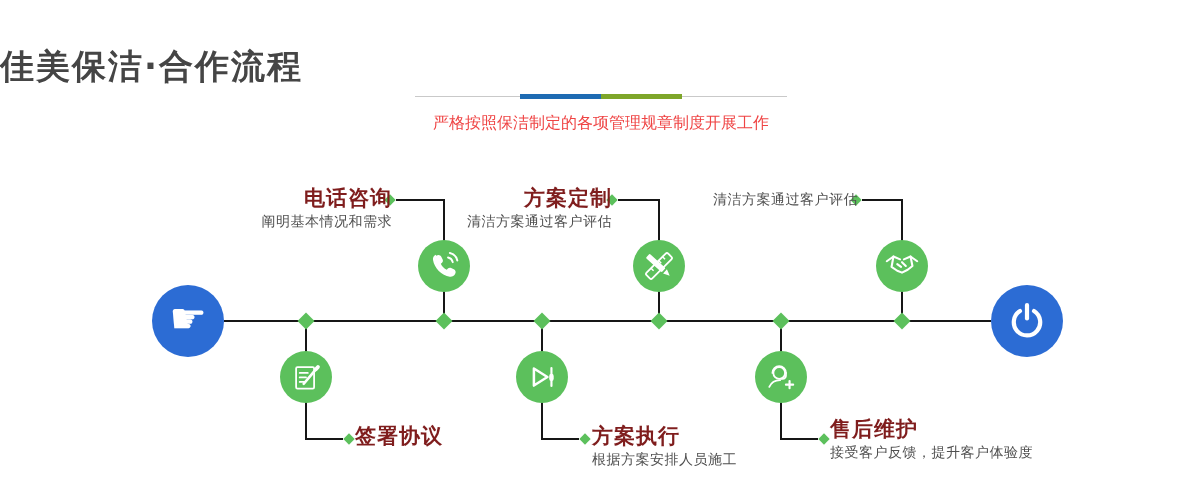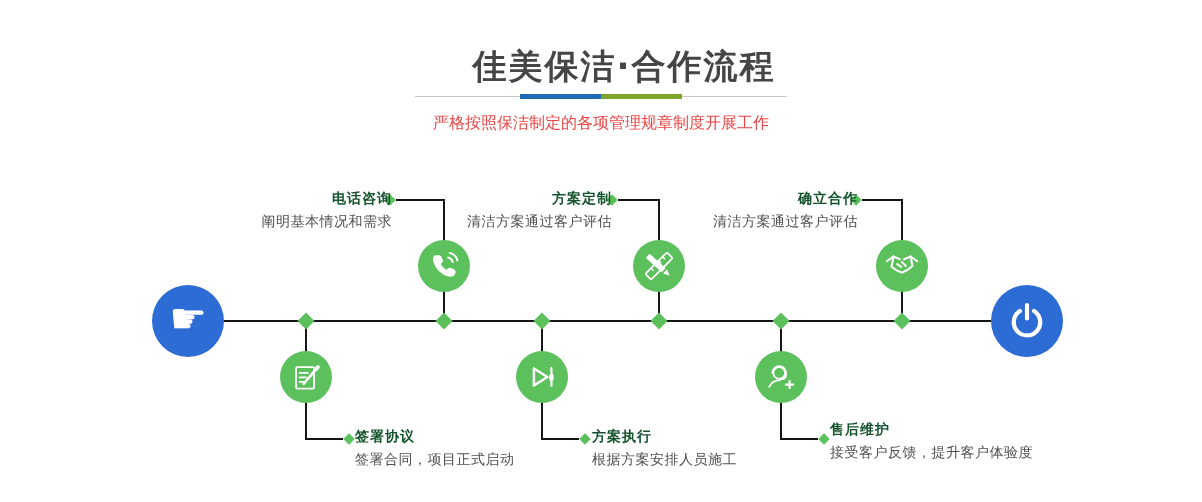--- a/index.html
+++ b/index.html
@@ -1,21 +1,21 @@
 <!DOCTYPE html>
 <html><head>
 <meta charset="utf-8">
 <style>
   html,body{margin:0;padding:0;background:#fff;}
   body{font-family:"DejaVu Sans","Liberation Sans",sans-serif;}
   .canvas{position:relative;width:1202px;height:502px;background:#fff;overflow:hidden;}
 
   
-  .page-title{margin:44px 0 0;text-align:center;font-size:34px;line-height:44px;
-              font-weight:bold;color:#454545;letter-spacing:2px;padding-left:46px;}
+  .page-title{margin:44px 0 0;font-size:34px;line-height:44px;
+              font-weight:bold;color:#454545;letter-spacing:2px;}
   .divider{position:relative;width:372px;height:5px;margin:6px auto 0;}
   .divider-line{position:absolute;left:0;right:0;top:2px;height:1px;background:#c9c9c9;}
   .divider-segs{position:absolute;top:0;left:50%;transform:translateX(-50%);display:flex;}
   .seg{width:81px;height:5px;}
   .seg-blue{background:#1e6bb3;}
   .seg-green{background:#7ea62a;}
   .page-subtitle{margin:14px 0 0;text-align:center;font-size:16px;line-height:20px;color:#ef4444;}
 
   
   .axis{position:absolute;left:224px;top:320px;width:767px;height:2px;background:#161616;}
@@ -25,21 +25,21 @@
   .label-diamond{position:absolute;width:8px;height:8px;background:#5cc05c;transform:rotate(45deg);}
 
   .gcircle{position:absolute;width:52px;height:52px;border-radius:50%;background:#5cc05c;
            display:flex;align-items:center;justify-content:center;}
   .bcircle{position:absolute;width:72px;height:72px;border-radius:50%;background:#2c6cd4;
            display:flex;align-items:center;justify-content:center;}
   .hand-glyph{color:#fff;font-size:42px;line-height:1;transform:translateY(-2px);}
 
   .t-label{position:absolute;text-align:right;}
   .b-label{position:absolute;text-align:left;}
-  .s-title{font-size:14px;font-weight:bold;color:#14532d;line-height:22px;letter-spacing:1px;}
+  .s-title{font-size:21px;font-weight:bold;color:#7f1d1d;line-height:22px;letter-spacing:1px;}
   .s-desc{font-size:14px;color:#4f4f4f;line-height:18px;margin-top:4px;letter-spacing:.5px;font-family:Liberation Serif, serif;}
 
   .icon-svg{display:block;}
 </style>
 </head>
 <body>
 
 <div class="canvas">
 
   <h1 class="page-title">佳美保洁·合作流程</h1>
@@ -170,27 +170,25 @@
 
   <div class="t-label" style="right:810px;top:187px;">
     <div class="s-title">电话咨询</div>
     <div class="s-desc">阐明基本情况和需求</div>
   </div>
   <div class="t-label" style="right:590px;top:187px;">
     <div class="s-title">方案定制</div>
     <div class="s-desc">清洁方案通过客户评估</div>
   </div>
   <div class="t-label" style="right:344px;top:187px;">
-    <div class="s-title">确立合作</div>
     <div class="s-desc">清洁方案通过客户评估</div>
   </div>
 
   <div class="b-label" style="left:355px;top:425px;">
     <div class="s-title">签署协议</div>
-    <div class="s-desc">签署合同，项目正式启动</div>
   </div>
   <div class="b-label" style="left:592px;top:425px;">
     <div class="s-title">方案执行</div>
     <div class="s-desc">根据方案安排人员施工</div>
   </div>
   <div class="b-label" style="left:830px;top:418px;">
     <div class="s-title">售后维护</div>
     <div class="s-desc">接受客户反馈，提升客户体验度</div>
   </div>
 

